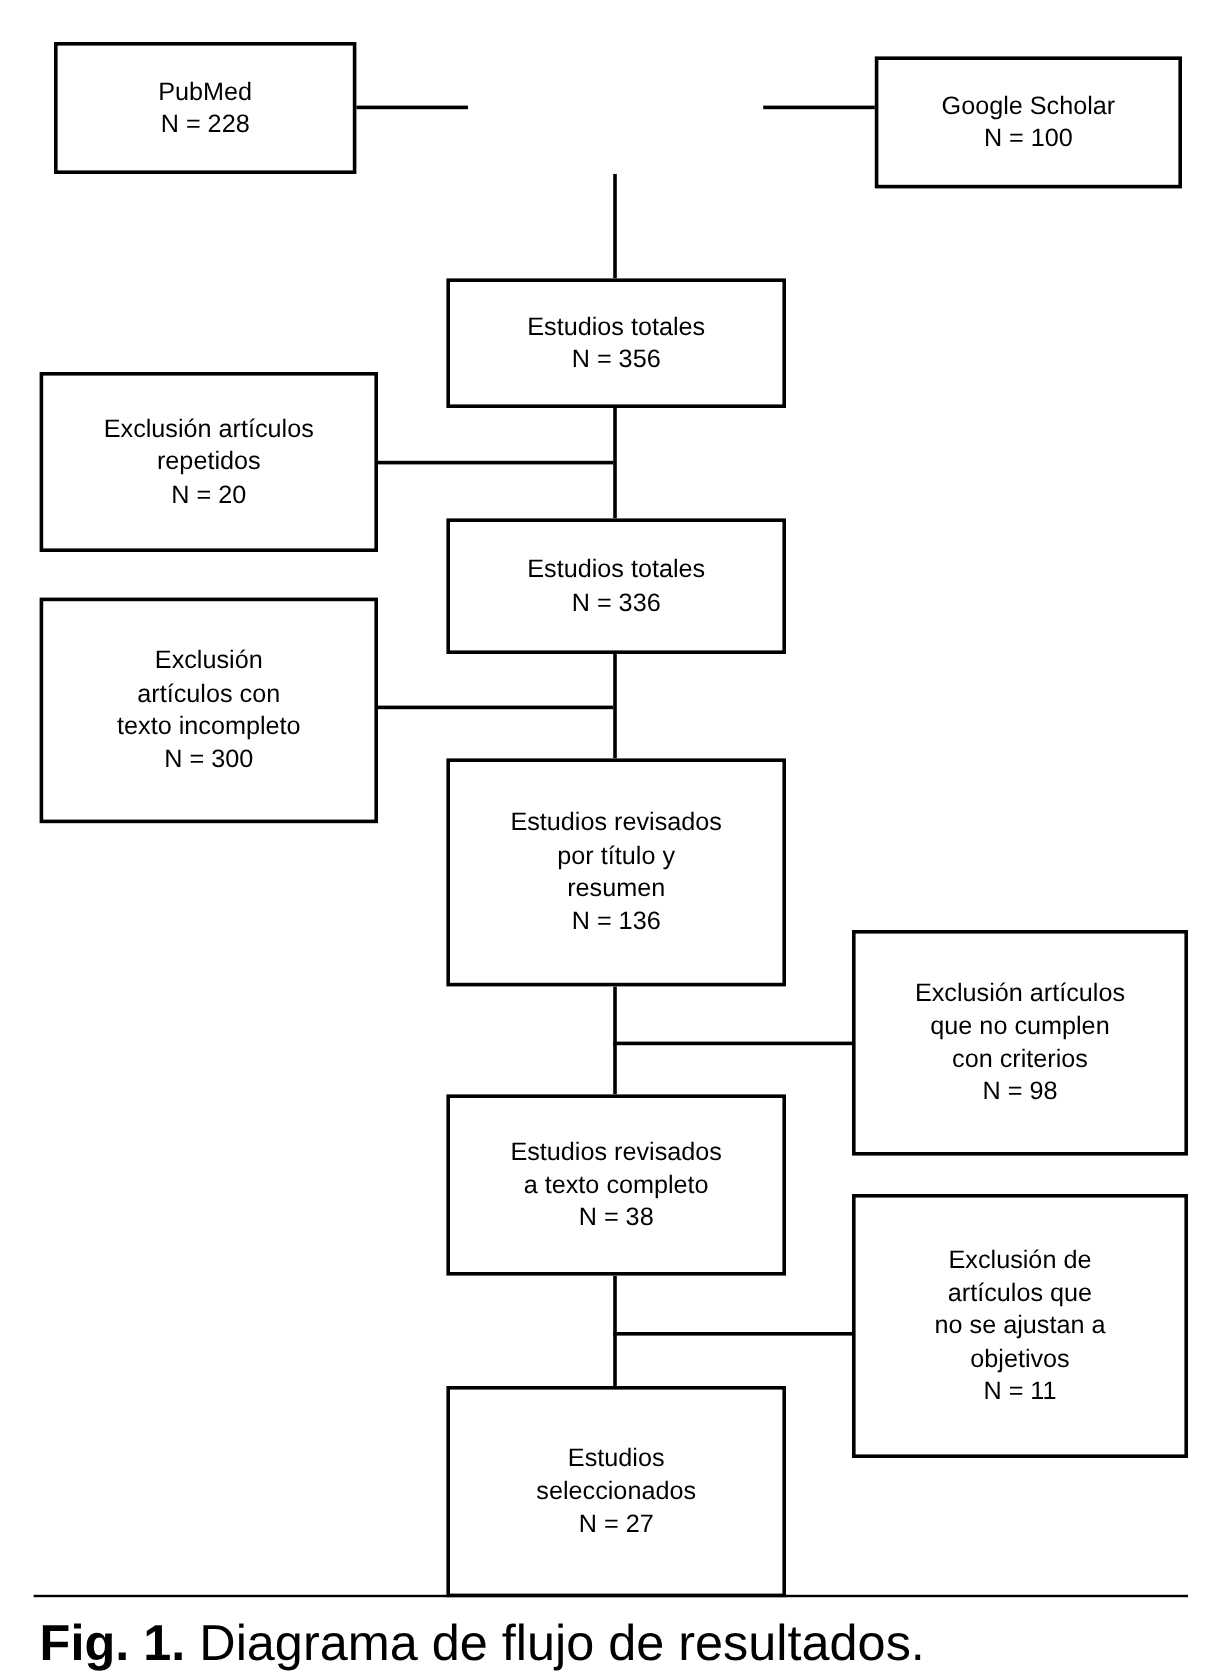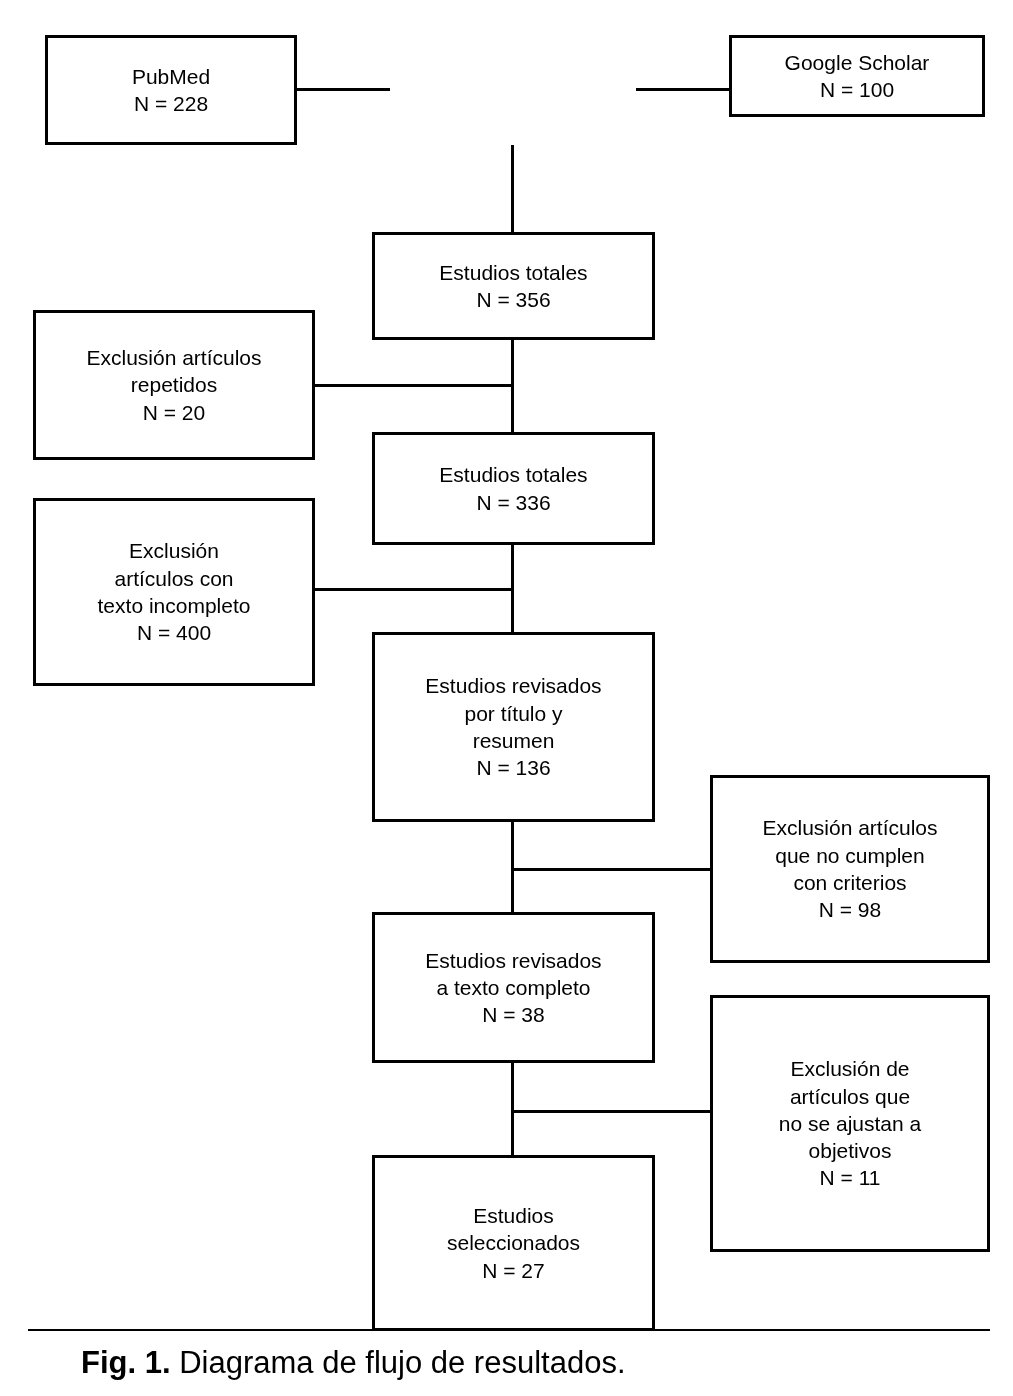--- a/index.html
+++ b/index.html
@@ -28,39 +28,38 @@
     white-space: pre-line;
     font-size: 21px;
     line-height: 1.3;
   }
   .hline, .vline {
     position: absolute;
     background: #000000;
   }
   .caption {
     position: absolute;
-    font-size: 31px;
+    font-size: 42px;
     line-height: 1.2;
     white-space: nowrap;
-    margin-left: 48px;
   }
   .caption .bold {
     font-weight: bold;
   }
 </style>
 </head>
 <body>
 
 <div class="page">
 
   <div class="box" style="left:45px; top:35px; width:252px; height:110px;">PubMed
 N = 228</div>
 
 
-  <div class="box" style="left:729px; top:35px; width:256px; height:82px;">Google Scholar
+  <div class="box" style="left:729px; top:47px; width:256px; height:110px;">Google Scholar
 N = 100</div>
 
   <div class="hline" style="left:297px; top:88px; width:93px; height:3px;"></div>
   <div class="hline" style="left:636px; top:88px; width:93px; height:3px;"></div>
 
   <div class="vline" style="left:511px; top:145px; width:3px; height:87px;"></div>
   <div class="vline" style="left:511px; top:340px; width:3px; height:92px;"></div>
   <div class="vline" style="left:511px; top:545px; width:3px; height:87px;"></div>
   <div class="vline" style="left:511px; top:822px; width:3px; height:90px;"></div>
   <div class="vline" style="left:511px; top:1063px; width:3px; height:92px;"></div>
@@ -85,30 +84,30 @@
 N = 27</div>
 
   <div class="box" style="left:33px; top:310px; width:282px; height:150px;">Exclusión artículos
 repetidos
 N = 20</div>
   <div class="hline" style="left:315px; top:384px; width:196px; height:3px;"></div>
 
   <div class="box" style="left:33px; top:498px; width:282px; height:188px;">Exclusión
 artículos con
 texto incompleto
-N = 400</div>
+N = 300</div>
   <div class="hline" style="left:315px; top:588px; width:196px; height:3px;"></div>
 
   <div class="box" style="left:710px; top:775px; width:280px; height:188px;">Exclusión artículos
 que no cumplen
 con criterios
 N = 98</div>
   <div class="hline" style="left:511px; top:868px; width:199px; height:3px;"></div>
 
-  <div class="box" style="left:710px; top:995px; width:280px; height:257px;">Exclusión de
+  <div class="box" style="left:710px; top:995px; width:280px; height:220px;">Exclusión de
 artículos que
 no se ajustan a
 objetivos
 N = 11</div>
   <div class="hline" style="left:511px; top:1110px; width:199px; height:3px;"></div>
 
   <div class="hline" style="left:28px; top:1329px; width:962px; height:2px;"></div>
 
   <div class="caption" style="left:33px; top:1344px;">
     <span class="bold">Fig. 1.</span><span> Diagrama de flujo de resultados.</span>

